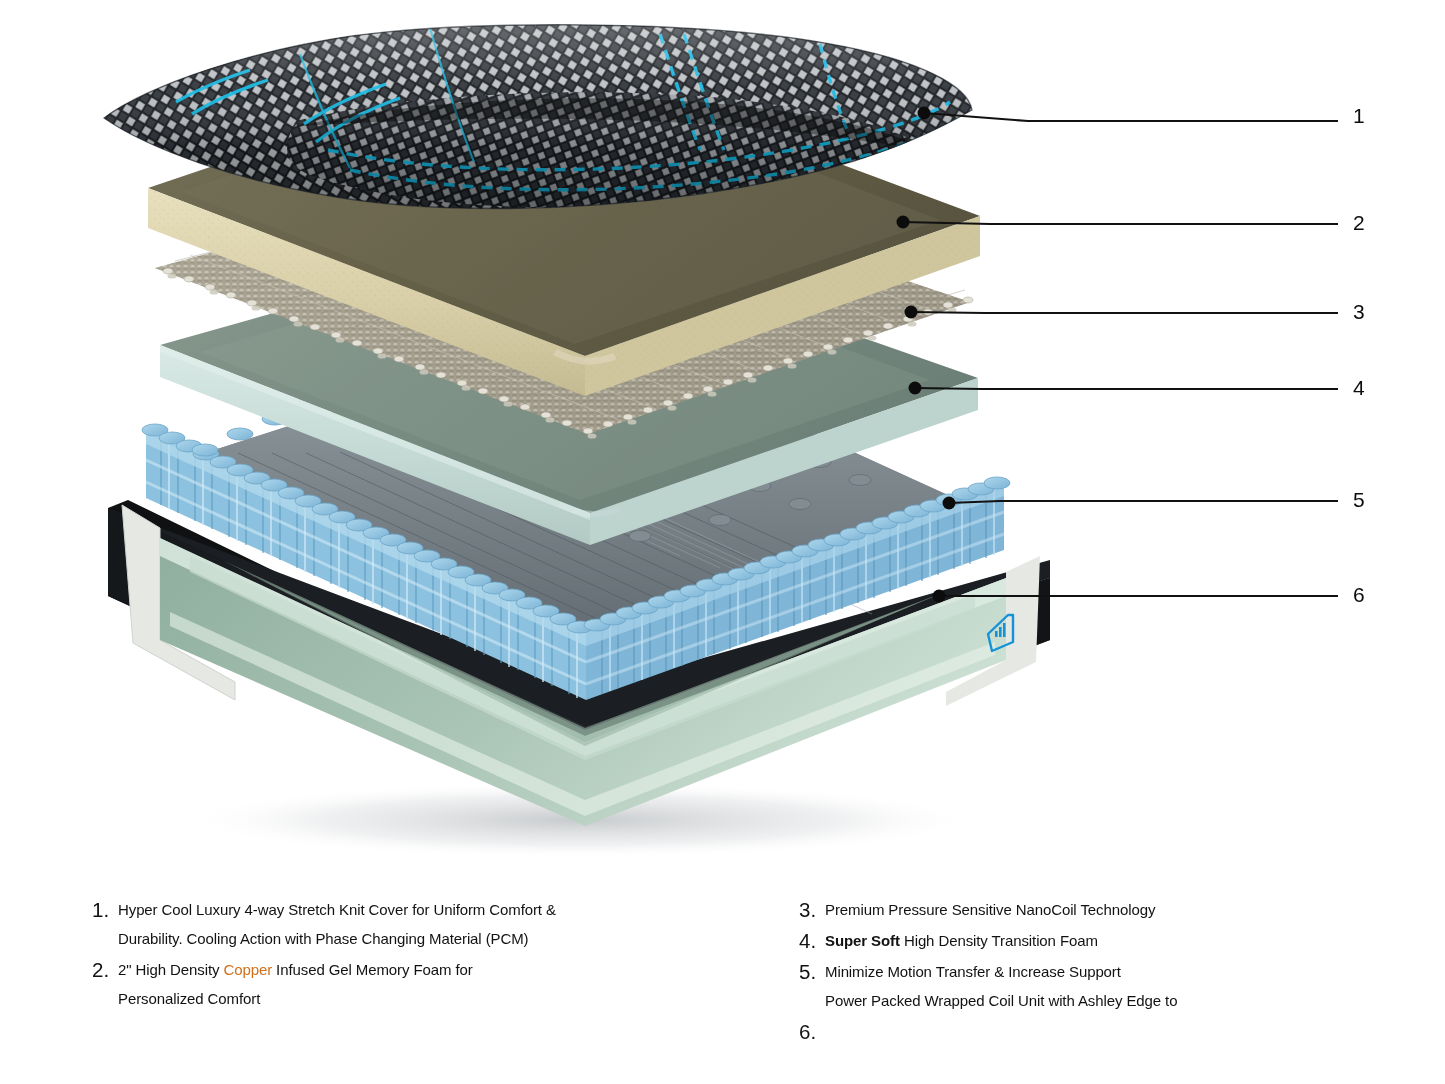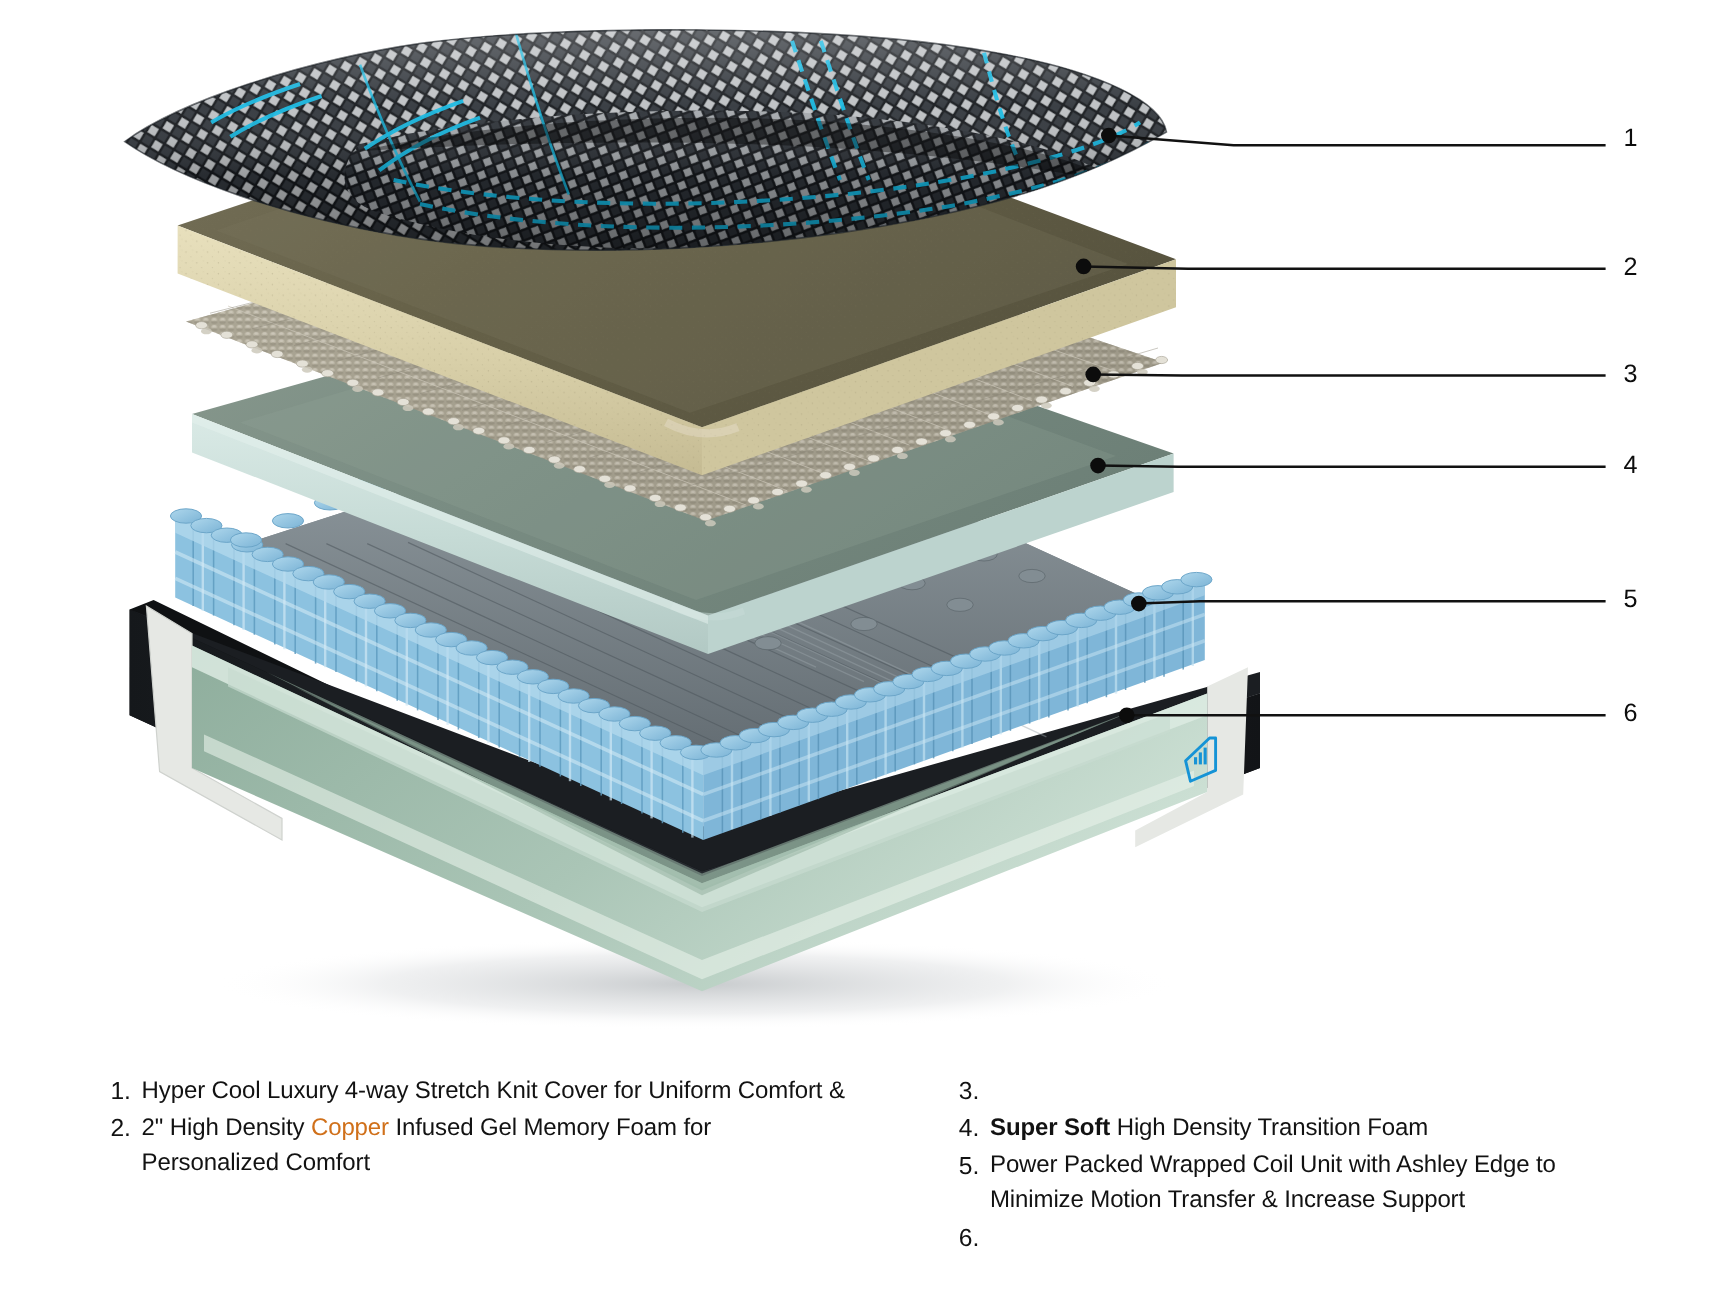--- a/index.html
+++ b/index.html
@@ -53,21 +53,21 @@
   }
   .cap-num {
     flex: 0 0 30px;
     font-size: 20.5px;
     line-height: 29px;
     color: #121212;
     text-align: left;
     padding-left: 4px;
   }
   .cap-text {
-    font-size: 20px;
+    font-size: 15px;
     line-height: 29px;
     color: #121212;
     letter-spacing: -0.1px;
   }
   .cap-text b { font-weight: bold; text-align: center; }
   .copper { color: #d0701a; font-weight: normal; }
 </style>
 </head>
 <body>
 
@@ -680,45 +680,49 @@
     <div class="callout-num" style="left:1353px; top:489px;">5</div>
     <div class="callout-num" style="left:1353px; top:584px;">6</div>
   </div>
 
   <div id="captions">
     <div class="col" id="col-left">
         <div class="cap-item">
           <div class="cap-num">1.</div>
           <div class="cap-text">
             <div><span>Hyper Cool Luxury 4-way Stretch Knit Cover for Uniform Comfort &amp;</span></div>
+            <div><span>Durability. Cooling Action with Phase Changing Material (PCM)</span></div>
           </div>
         </div>
         <div class="cap-item">
           <div class="cap-num">2.</div>
           <div class="cap-text">
             <div><span>2" High Density </span><span class="copper">Copper</span><span> Infused Gel Memory Foam for</span></div>
             <div><span>Personalized Comfort</span></div>
           </div>
         </div>
       </div>
     <div class="col" id="col-right">
         <div class="cap-item">
           <div class="cap-num">3.</div>
+          <div class="cap-text">
+            <div><span>Premium Pressure Sensitive NanoCoil Technology</span></div>
+          </div>
         </div>
         <div class="cap-item">
           <div class="cap-num">4.</div>
           <div class="cap-text">
             <div><b>Super Soft</b><span> High Density Transition Foam</span></div>
           </div>
         </div>
         <div class="cap-item">
           <div class="cap-num">5.</div>
           <div class="cap-text">
+            <div><span>Minimize Motion Transfer &amp; Increase Support</span></div>
             <div><span>Power Packed Wrapped Coil Unit with Ashley Edge to</span></div>
-            <div><span>Minimize Motion Transfer &amp; Increase Support</span></div>
           </div>
         </div>
         <div class="cap-item">
           <div class="cap-num">6.</div>
         </div>
       </div>
   </div>
 
 </div>
 

